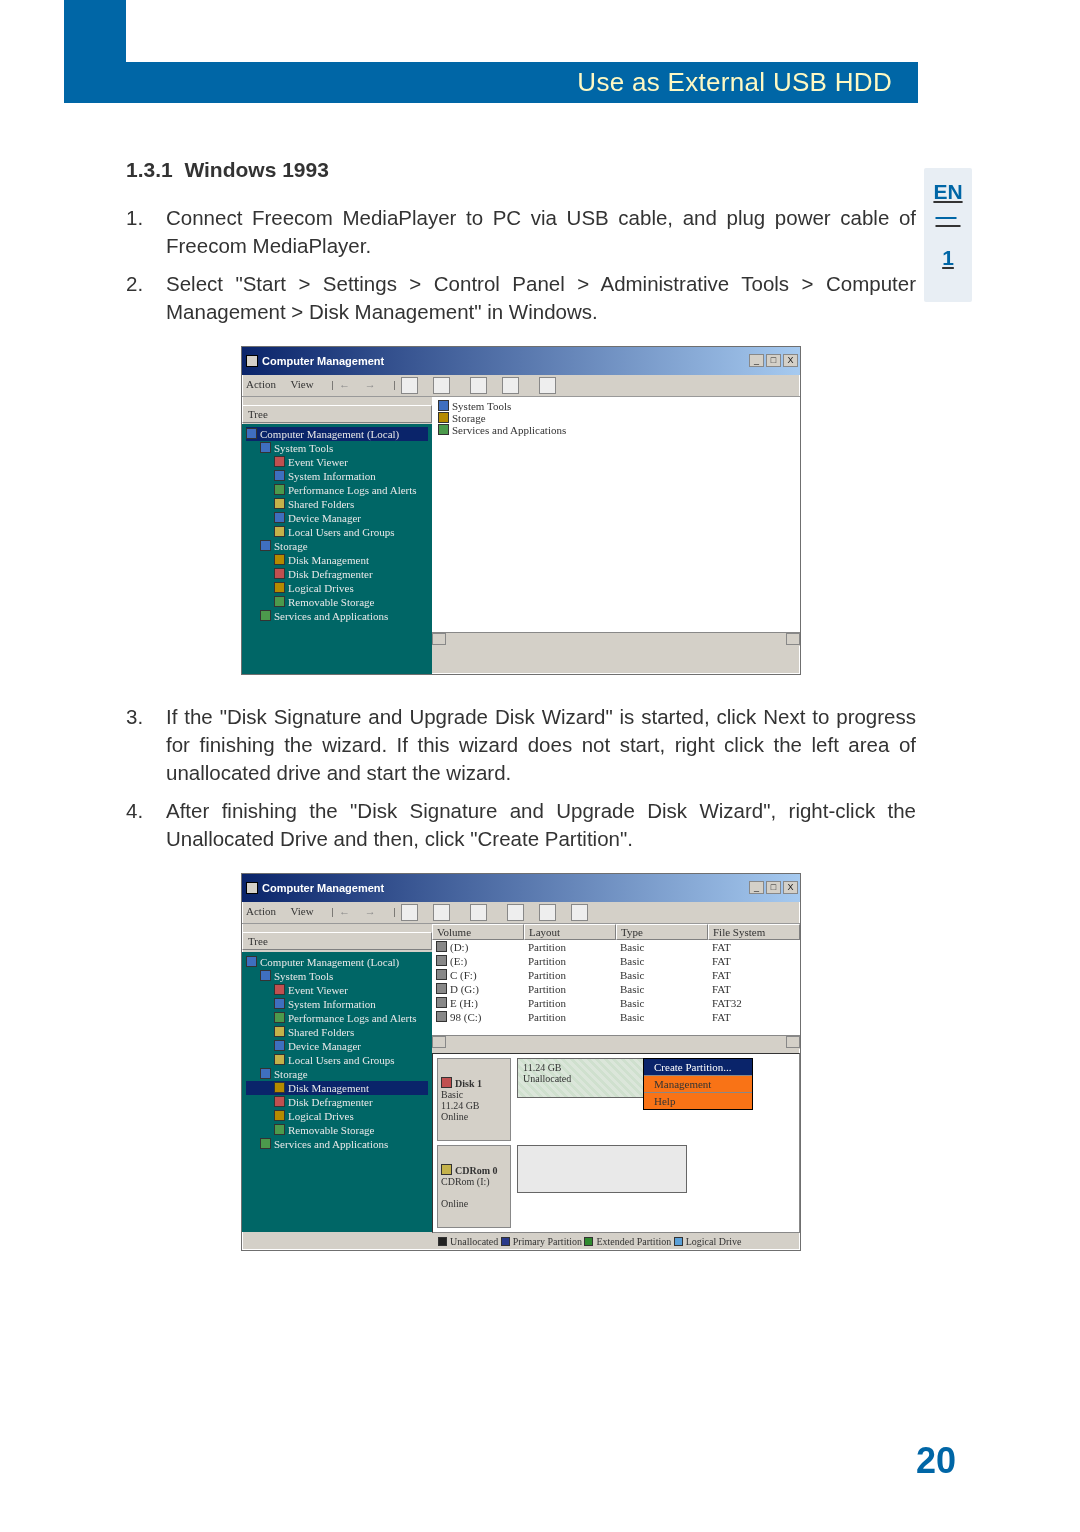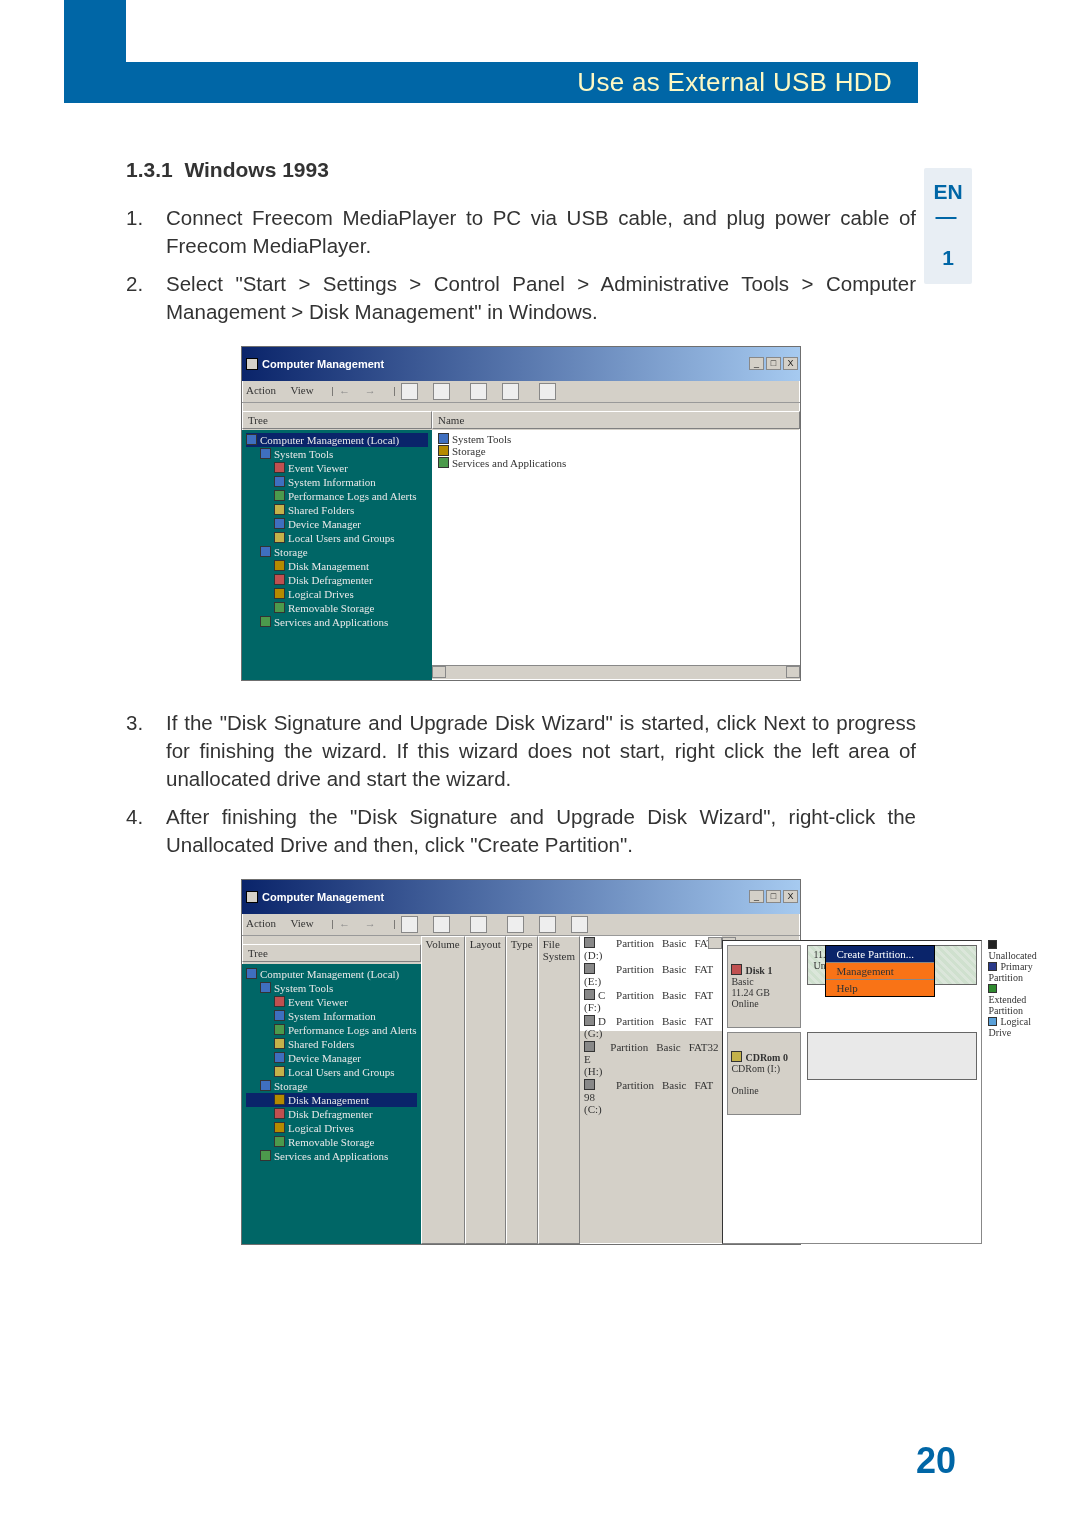--- a/index.html
+++ b/index.html
@@ -26,22 +26,23 @@
     align-items: center;
     justify-content: flex-end;
     padding-right: 26px;
   }
   .header-title { color: #fef9c3; font-size: 26px; font-weight: 400; letter-spacing: .3px; }
   .side-tabs {
     position: absolute;
     right: 108px; top: 168px;
     width: 48px; text-align: center;
     background: #e8eef4;
-    padding: 12px 0 14px;
+    padding: 12px 0 32px;
     border-radius: 2px;
+    text-decoration: underline;
   }
   .side-en { color: #0066a6; font-weight: 700; font-size: 21px; }
   .side-sep { color: #0066a6; font-weight: 700; font-size: 21px; letter-spacing: 4px; display:block; }
   .side-num { color: #0066a6; font-weight: 700; font-size: 21px; margin-top: 18px; }
   .content {
     position: absolute;
     left: 126px; top: 158px; width: 790px;
   }
   .sec-title { font-weight: 700; font-size: 21px; margin-bottom: 22px; }
   ol.main { list-style: none; counter-reset: item; }
@@ -61,21 +62,21 @@
   .shot-wrap { text-align: center; margin: 20px 0 28px -40px; }
   
   .win {
     display: inline-block;
     border: 1px solid #6f6f6f;
     background: #d4d0c8;
     text-align: left;
     box-shadow: 0 0 0 1px #fff inset;
   }
   .win-title {
-    height: 34px;
+    height: 28px;
     background: linear-gradient(to right,#0a246a,#a6caf0);
     color: #fff;
     font: bold 11px/20px Tahoma, Arial;
     padding-left: 4px;
     display: flex; align-items: center;
   }
   .win-title .win-btns { margin-left: auto; display: flex; gap: 2px; padding-right: 2px; }
   .win-title .win-ico { width: 12px; height: 12px; background:#d4d0c8 ; border:1px solid #000; display:inline-block; margin-right:4px;}
   .wb { width: 15px; height: 13px; background:#d4d0c8; border:1px solid #888; font:9px/11px Arial; text-align:center; color:#222;}
   .menubar { font: 11px Tahoma; padding: 2px 4px; border-bottom:1px solid #999;}
@@ -186,21 +187,20 @@
                   <span class="n ind2"><span class="tico y"></span>Local Users and Groups</span>
                   <span class="n ind1"><span class="tico b"></span>Storage</span>
                   <span class="n ind2"><span class="tico "></span>Disk Management</span>
                   <span class="n ind2"><span class="tico r"></span>Disk Defragmenter</span>
                   <span class="n ind2"><span class="tico "></span>Logical Drives</span>
                   <span class="n ind2"><span class="tico g"></span>Removable Storage</span>
                   <span class="n ind1"><span class="tico g"></span>Services and Applications</span>
                 </div>
             </div>
             <div style="flex:1;">
-              <div class="pane-hdr" style="width:100%;">Name</div>
               <div class="right-list" style="height:235px;">
                 <span class="row"><span class="tico b"></span><span>System Tools</span></span>
                 <span class="row"><span class="tico"></span><span>Storage</span></span>
                 <span class="row"><span class="tico g"></span><span>Services and Applications</span></span>
               </div>
               <div class="sb">
                 <span class="th" style="left:0;"></span>
                 <span class="th" style="right:0;"></span>
               </div>
             </div>
@@ -253,21 +253,21 @@
                   <span class="n ind2"><span class="tico b"></span>Device Manager</span>
                   <span class="n ind2"><span class="tico y"></span>Local Users and Groups</span>
                   <span class="n ind1"><span class="tico b"></span>Storage</span>
                   <span class="n ind2 sel"><span class="tico "></span>Disk Management</span>
                   <span class="n ind2"><span class="tico r"></span>Disk Defragmenter</span>
                   <span class="n ind2"><span class="tico "></span>Logical Drives</span>
                   <span class="n ind2"><span class="tico g"></span>Removable Storage</span>
                   <span class="n ind1"><span class="tico g"></span>Services and Applications</span>
                 </div>
             </div>
-            <div style="flex:1;display:flex;flex-direction:row;">
+            <div style="flex:1;display:flex;flex-direction:column;">
               <div class="cols">
                 <div class="colh">Volume</div>
                 <div class="colh">Layout</div>
                 <div class="colh">Type</div>
                 <div class="colh">File System</div>
               </div>
               <div class="grid" id="volGrid" style="height:95px;">
                   <div class="grow">
                     <div class="gc"><span class="tico" style="background: rgb(136, 136, 136);"></span>(D:)</div>
                     <div class="gc">Partition</div>

